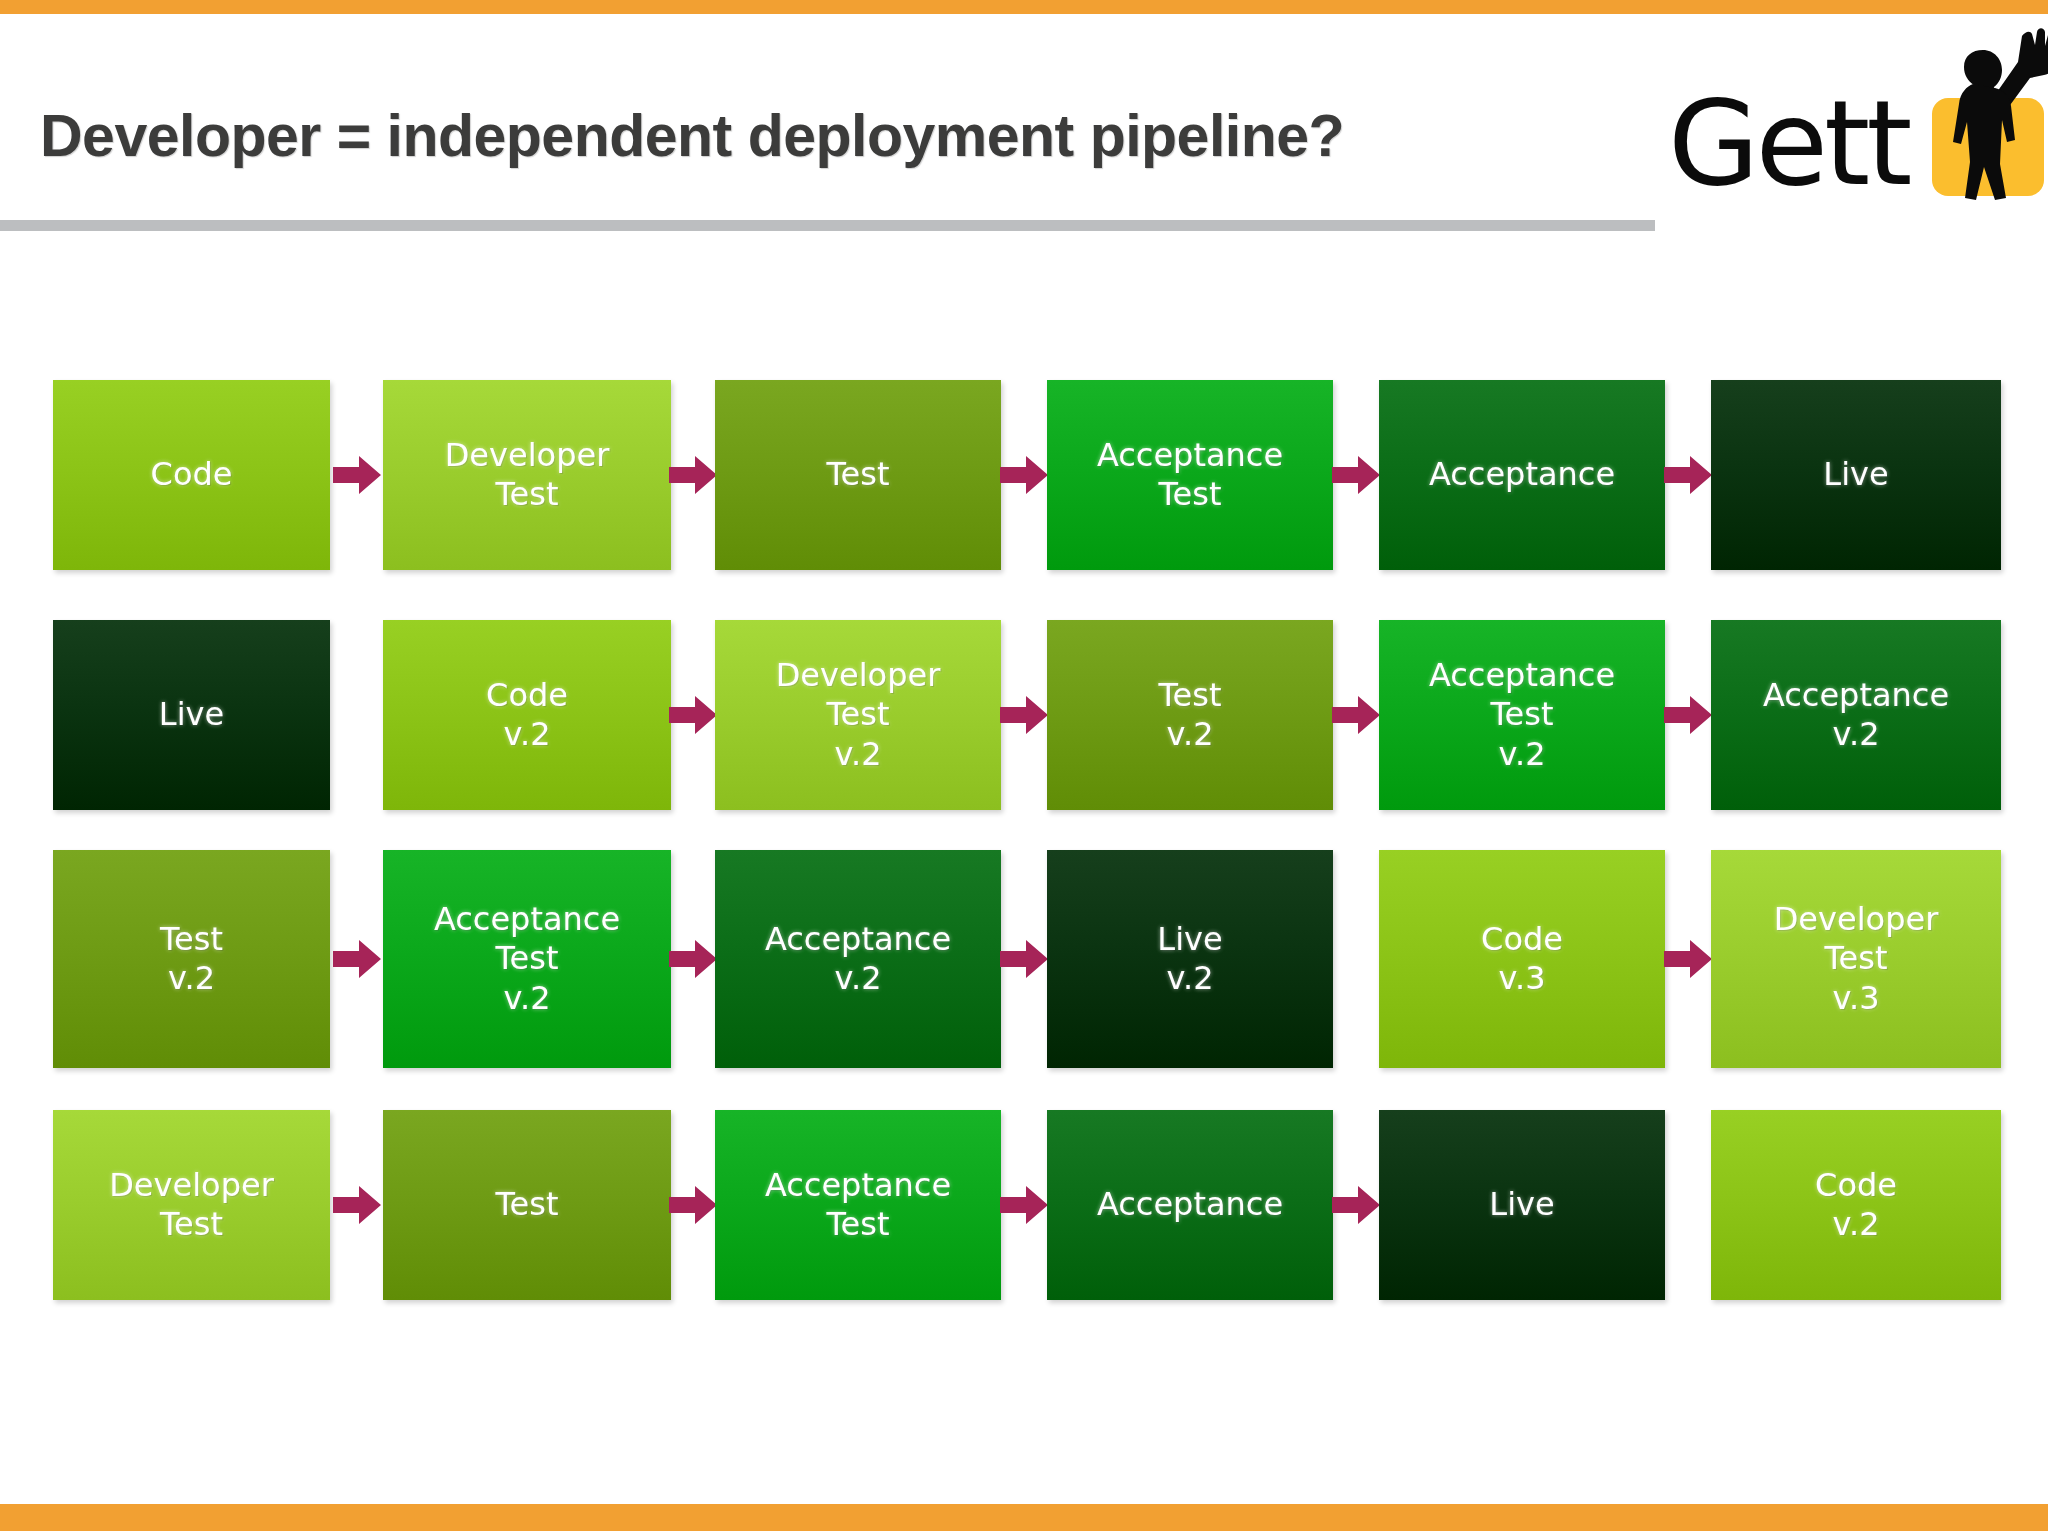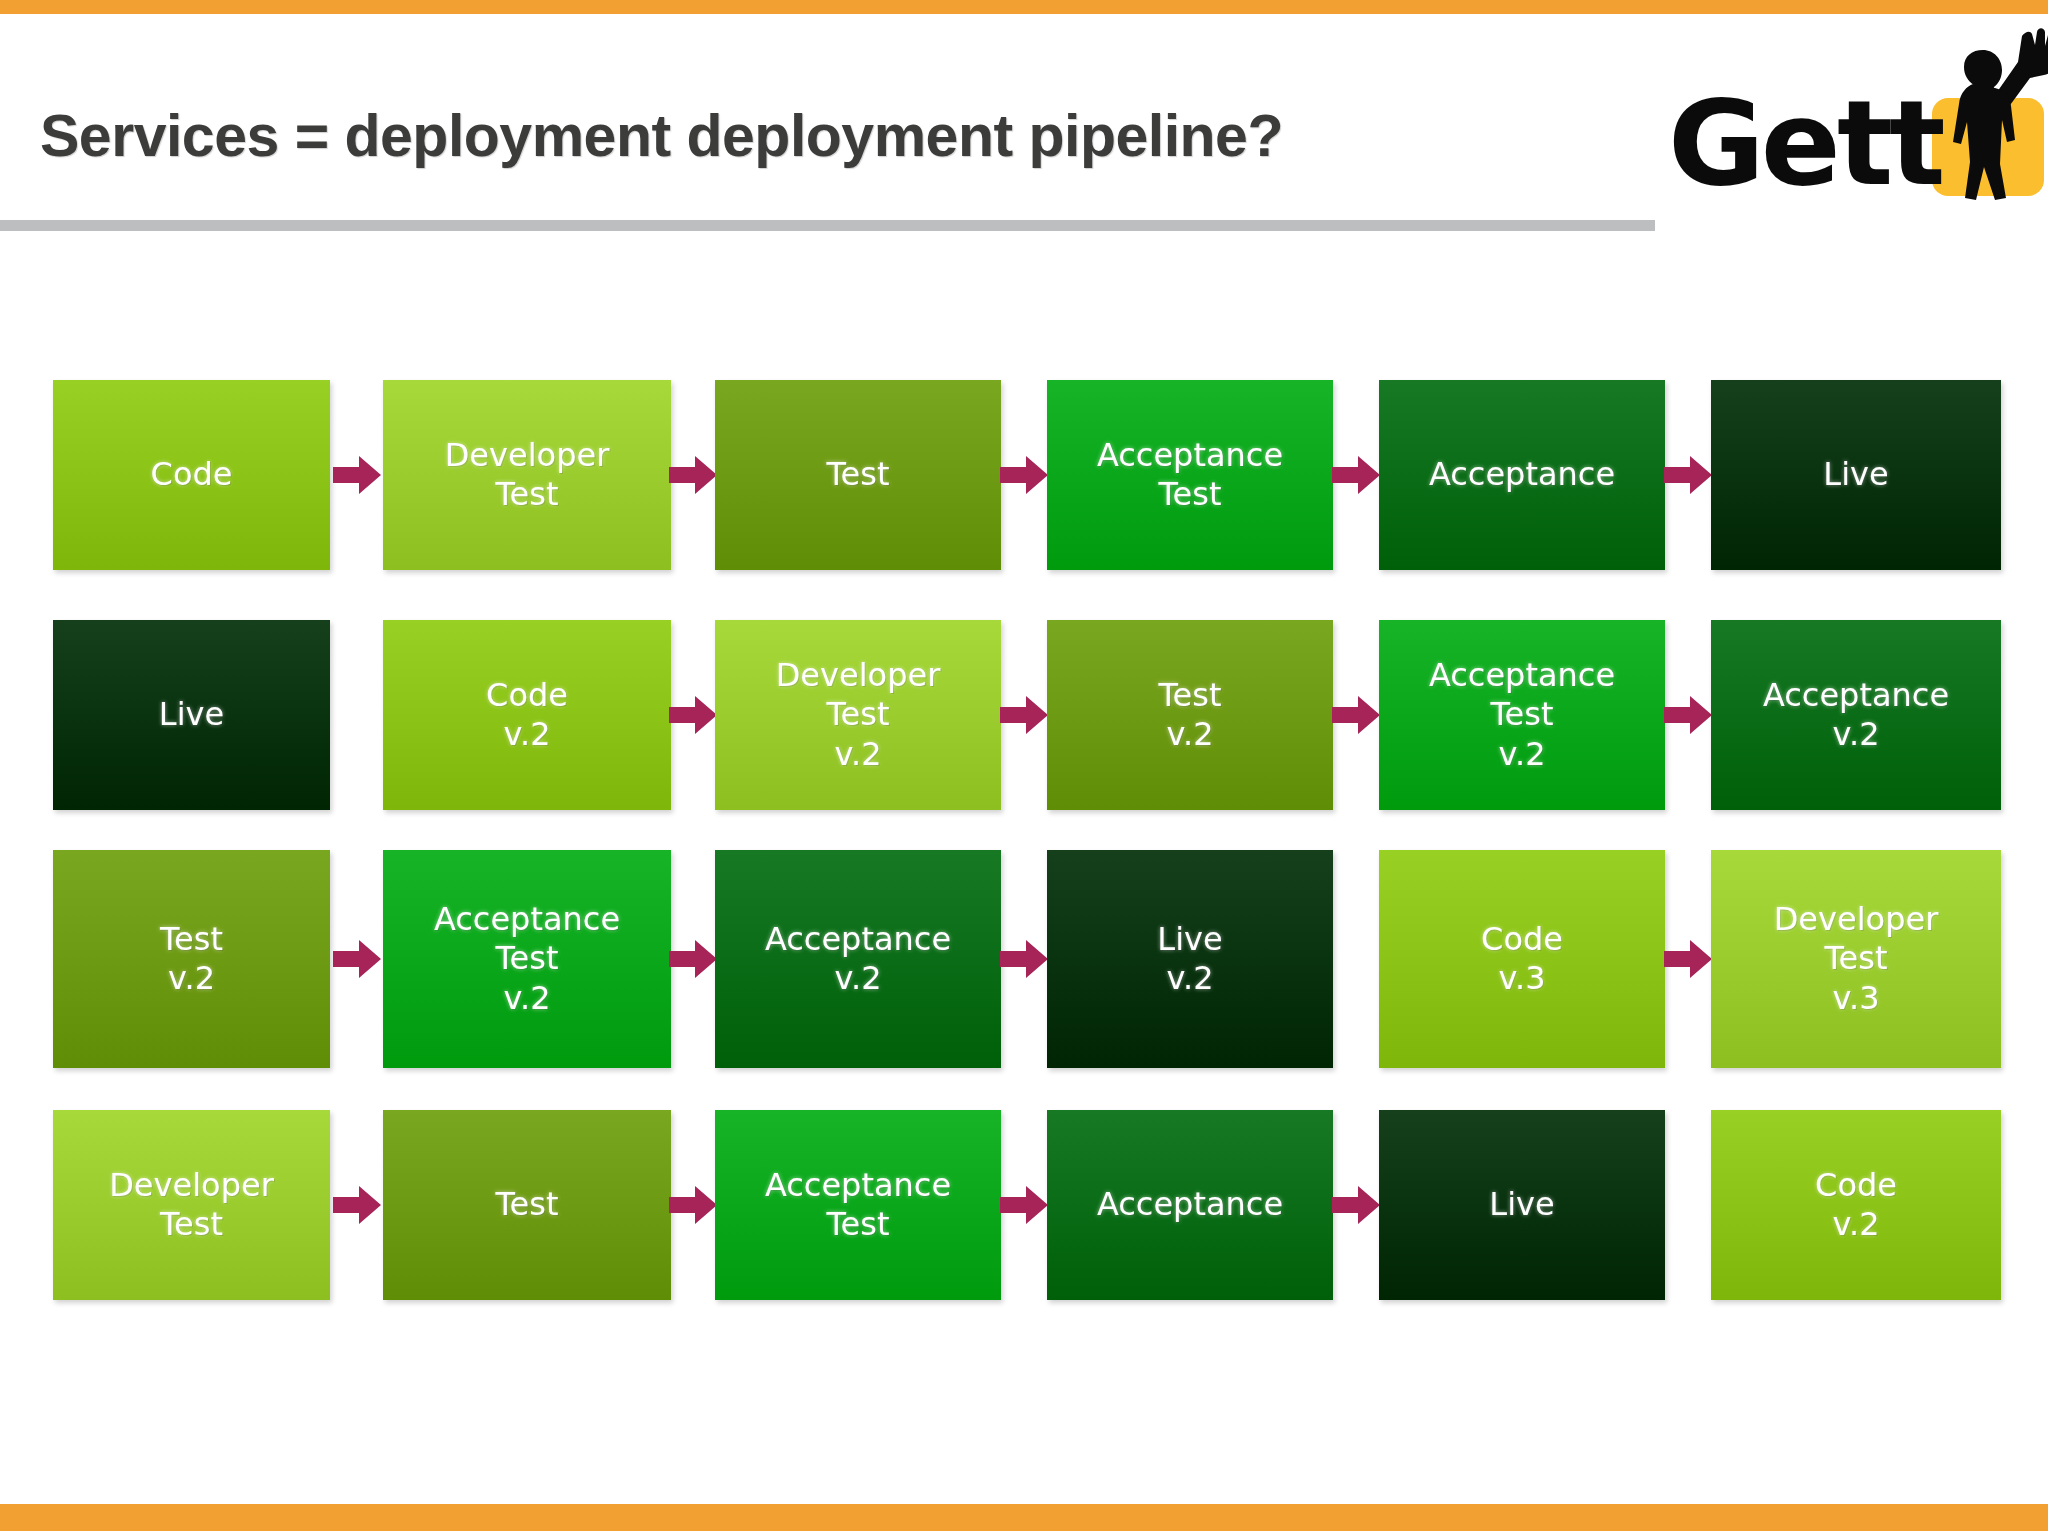--- a/index.html
+++ b/index.html
@@ -64,21 +64,21 @@
     left: 1668px;
     top: 28px;
     width: 372px;
     height: 168px;
   }
   .logo-word {
     position: absolute;
     left: 0;
     bottom: -6px;
     font-size: 118px;
-    font-weight: bold;
+    font-weight: normal;
     color: #0B0B0B;
     letter-spacing: -4px;
     line-height: 1;
     font-family: "DejaVu Sans", sans-serif;
   }
   .logo-tile {
     position: absolute;
     left: 264px;
     top: 70px;
     width: 112px;
@@ -124,21 +124,21 @@
     width: 52px;
     height: 46px;
   }
 </style>
 </head>
 <body>
 
 <div class="top-bar"></div>
 
 <div class="header">
-  <div class="page-title">Services = deployment deployment pipeline?</div>
+  <div class="page-title">Developer = independent deployment pipeline?</div>
   <div class="title-rule"></div>
 </div>
 
 <div class="logo">
   <div class="logo-tile"></div>
   <svg class="logo-figure" viewBox="0 0 130 172">
     <path fill="#0B0B0B" d="M96 8 c3 -4 8 -6 10 -2 l3 11 2 -13 c1 -5 7 -5 8 0 l0 14 3 -11 c2 -5 8 -3 7 2 l-3 14 4 -7 c3 -4 8 -1 6 4 l-7 18 c-2 5 -6 8 -11 9 l-14 3 -28 38 -14 -11 30 -43 z"></path>
     <path fill="#0B0B0B" d="M57 22 c11 0 19 9 19 20 0 7 -3 13 -8 17 l-2 12 -19 -3 1 -11 c-6 -4 -10 -10 -10 -18 0 -11 8 -17 19 -17 z"></path>
     <path fill="#0B0B0B" d="M47 56 l22 4 c9 2 15 9 16 18 l4 34 -8 2 -5 -22 -2 44 6 34 -11 2 -11 -33 -8 33 -11 -2 5 -36 -3 -40 -6 22 -8 -2 6 -38 c1 -11 8 -18 14 -20 z"></path>
   </svg>

